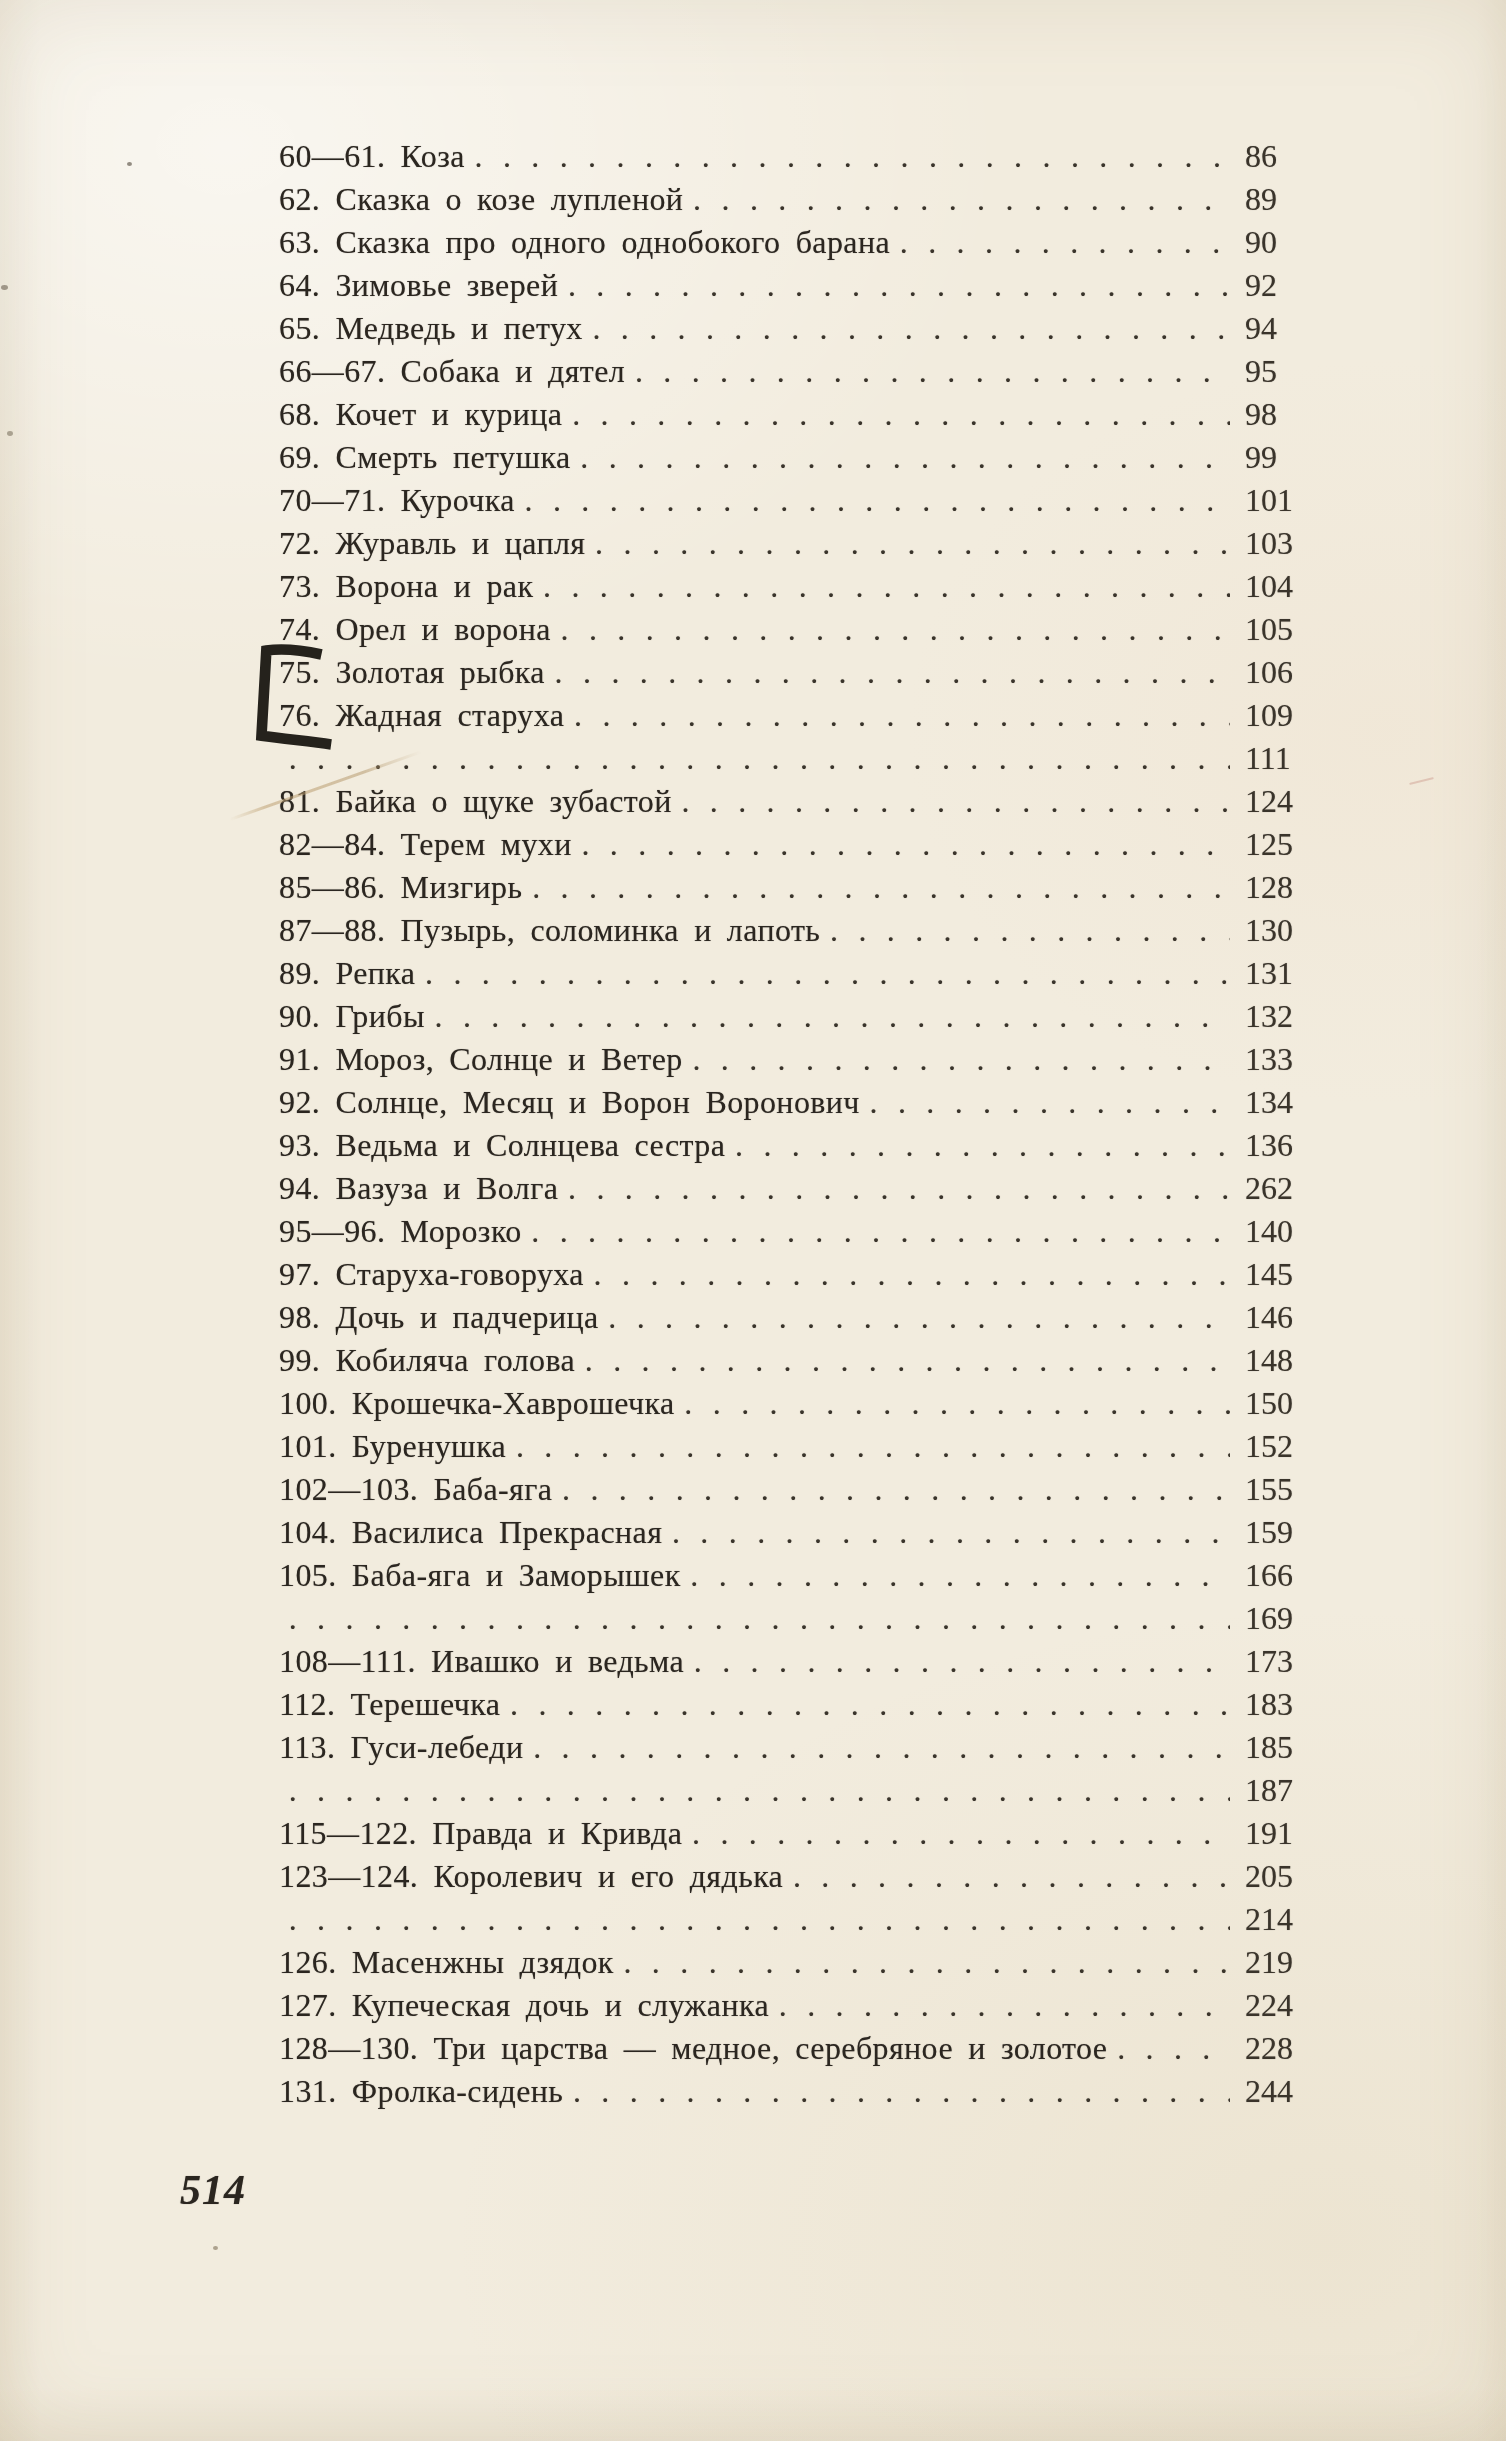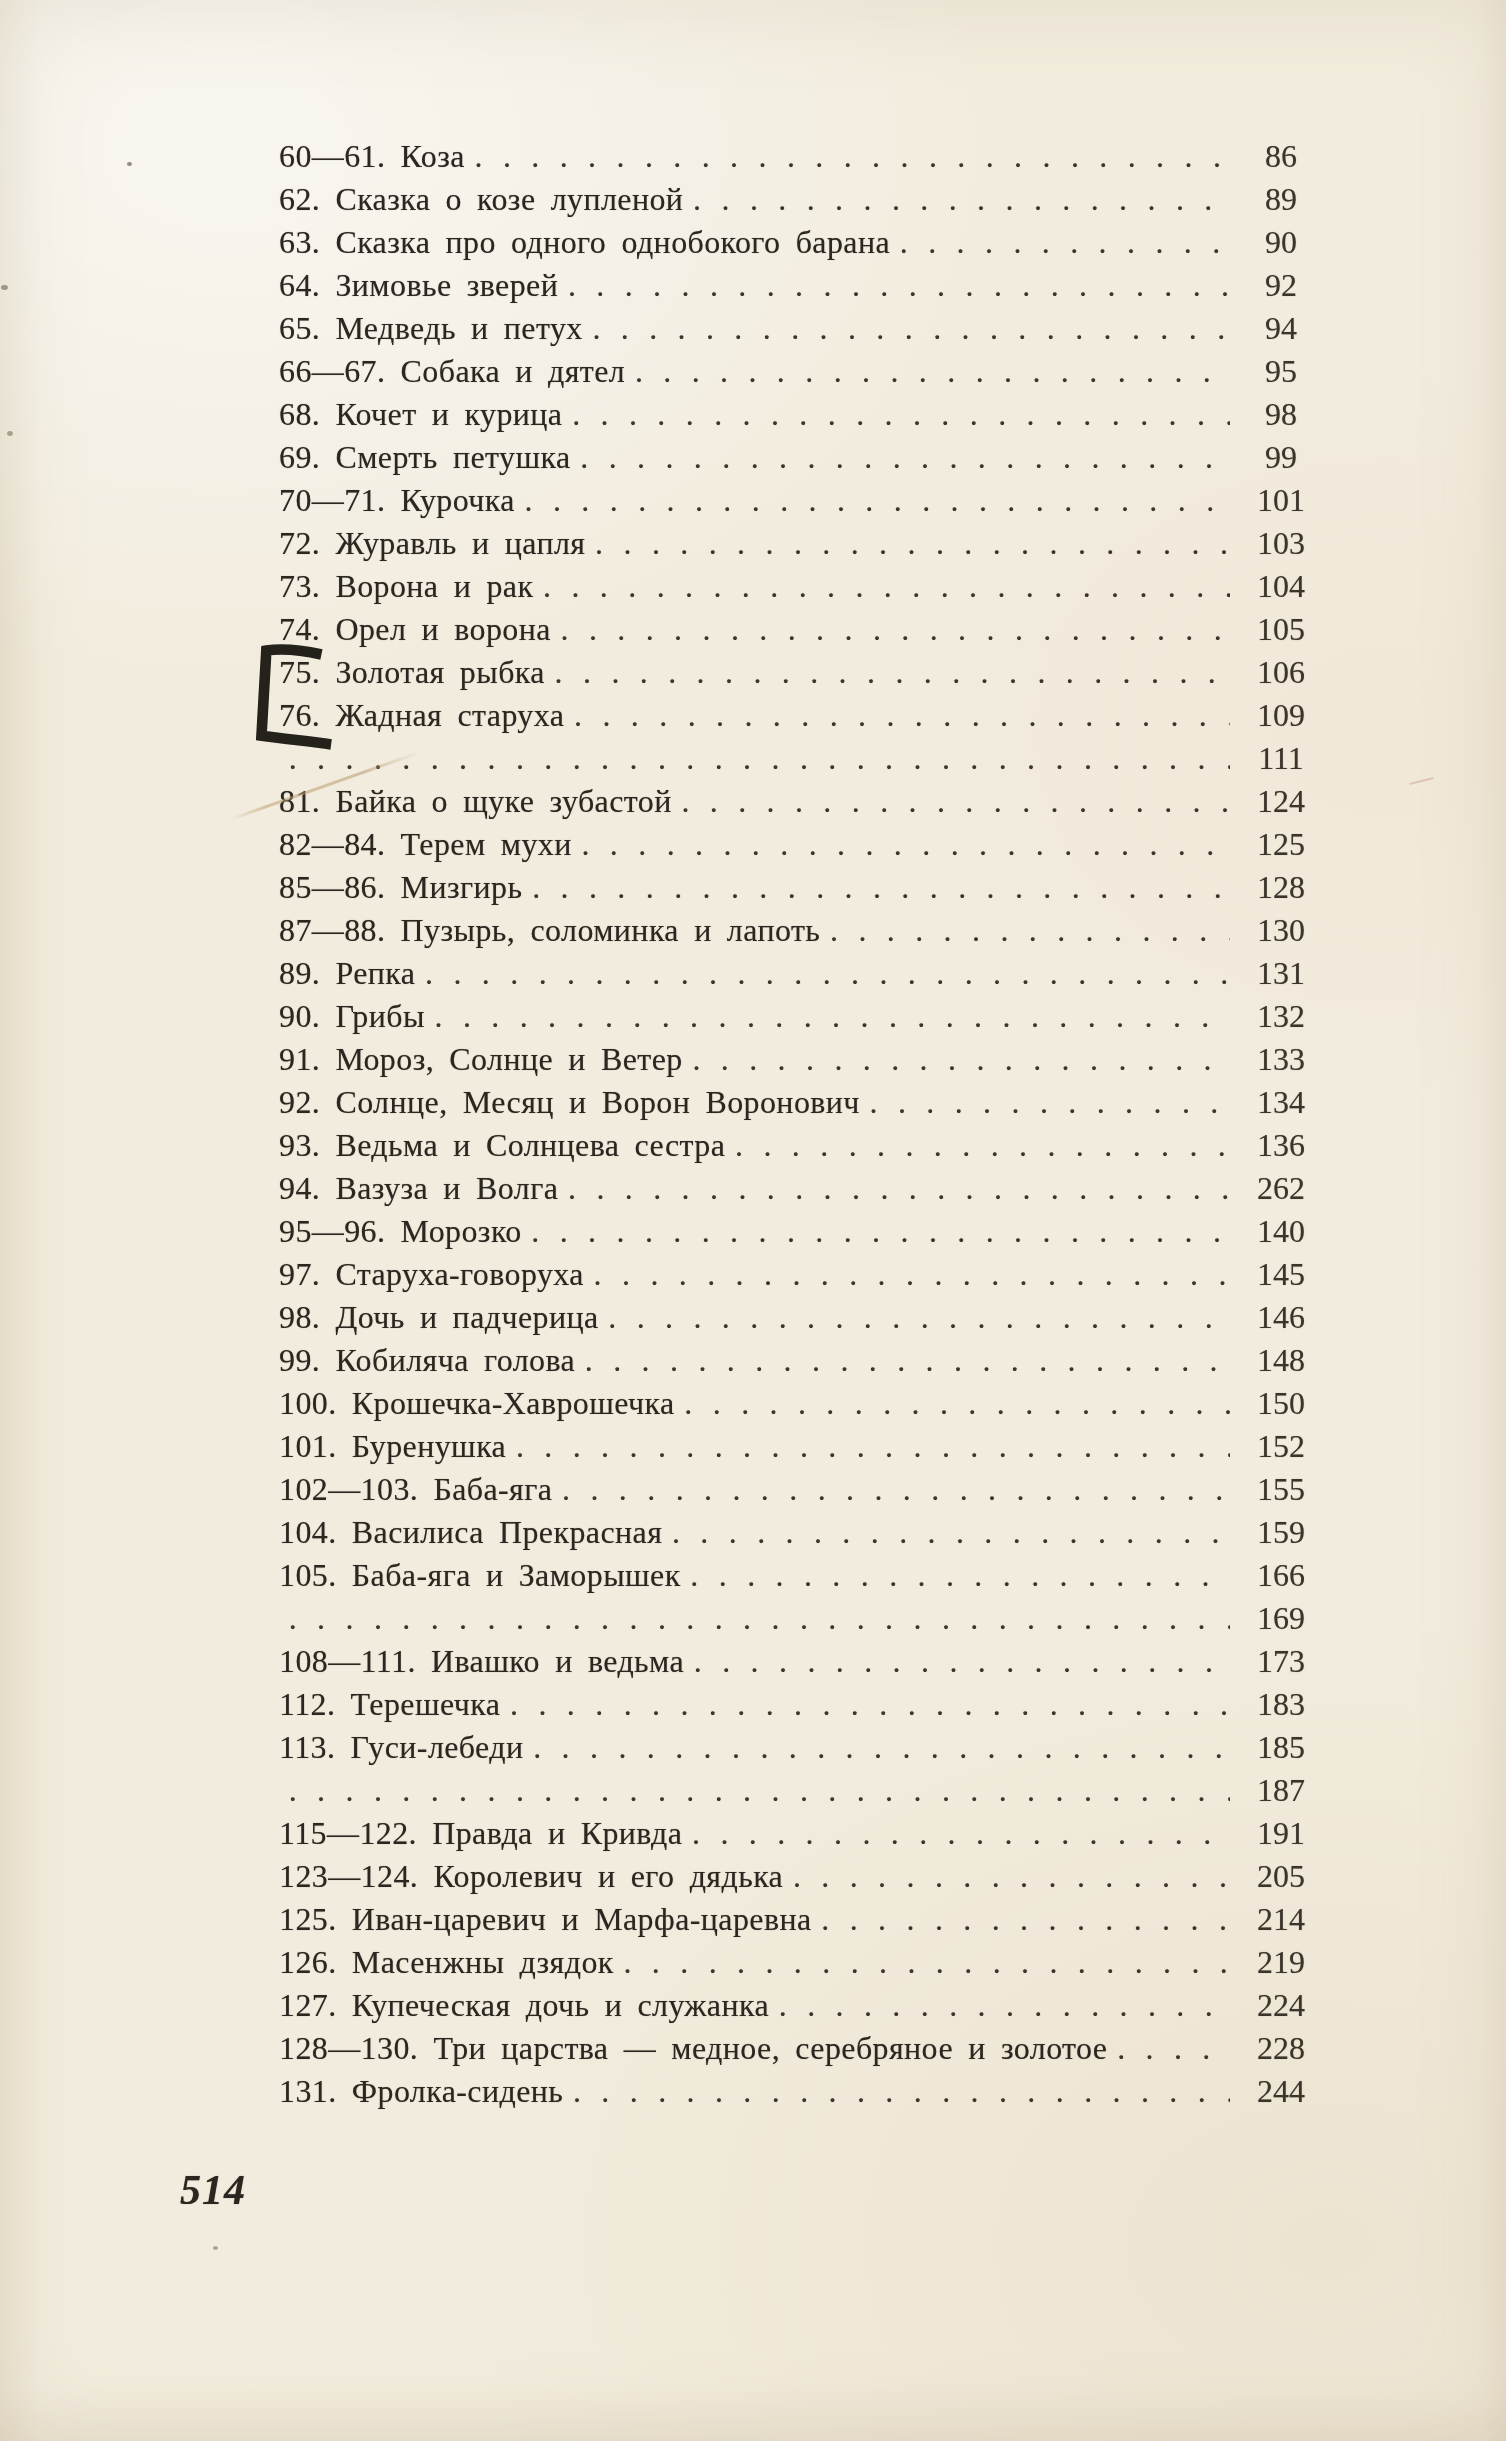--- a/index.html
+++ b/index.html
@@ -50,21 +50,21 @@
     overflow:hidden;
     padding-left:9.7px;
     margin-right:15.5px;
     letter-spacing:20.4px;
     color:var(--ink-soft);
     text-shadow:0 0 1px rgba(43,38,32,0.35);
   }
   .pg{
     flex:0 0 auto;
     width:72px;
-    text-align:center;
+    text-align:left;
     color:var(--ink-soft);
     text-shadow:0 0 1px rgba(43,38,32,0.4);
   }
   .folio{
     position:absolute;
     left:180px; top:2166px;
     font-size:42px;
     font-weight:bold;
     font-style:italic;
     color:var(--ink);
@@ -342,21 +342,20 @@
       <span class="pg">191</span>
     </div>
 
     <div class="row">
       <span class="t">123—124. Королевич и его дядька</span>
       <span class="dots" aria-hidden="true">........................................</span>
       <span class="pg">205</span>
     </div>
 
     <div class="row">
-      <span class="t">125. Иван-царевич и Марфа-царевна</span>
       <span class="dots" aria-hidden="true">........................................</span>
       <span class="pg">214</span>
     </div>
 
     <div class="row">
       <span class="t">126. Масенжны дзядок</span>
       <span class="dots" aria-hidden="true">........................................</span>
       <span class="pg">219</span>
     </div>
 

